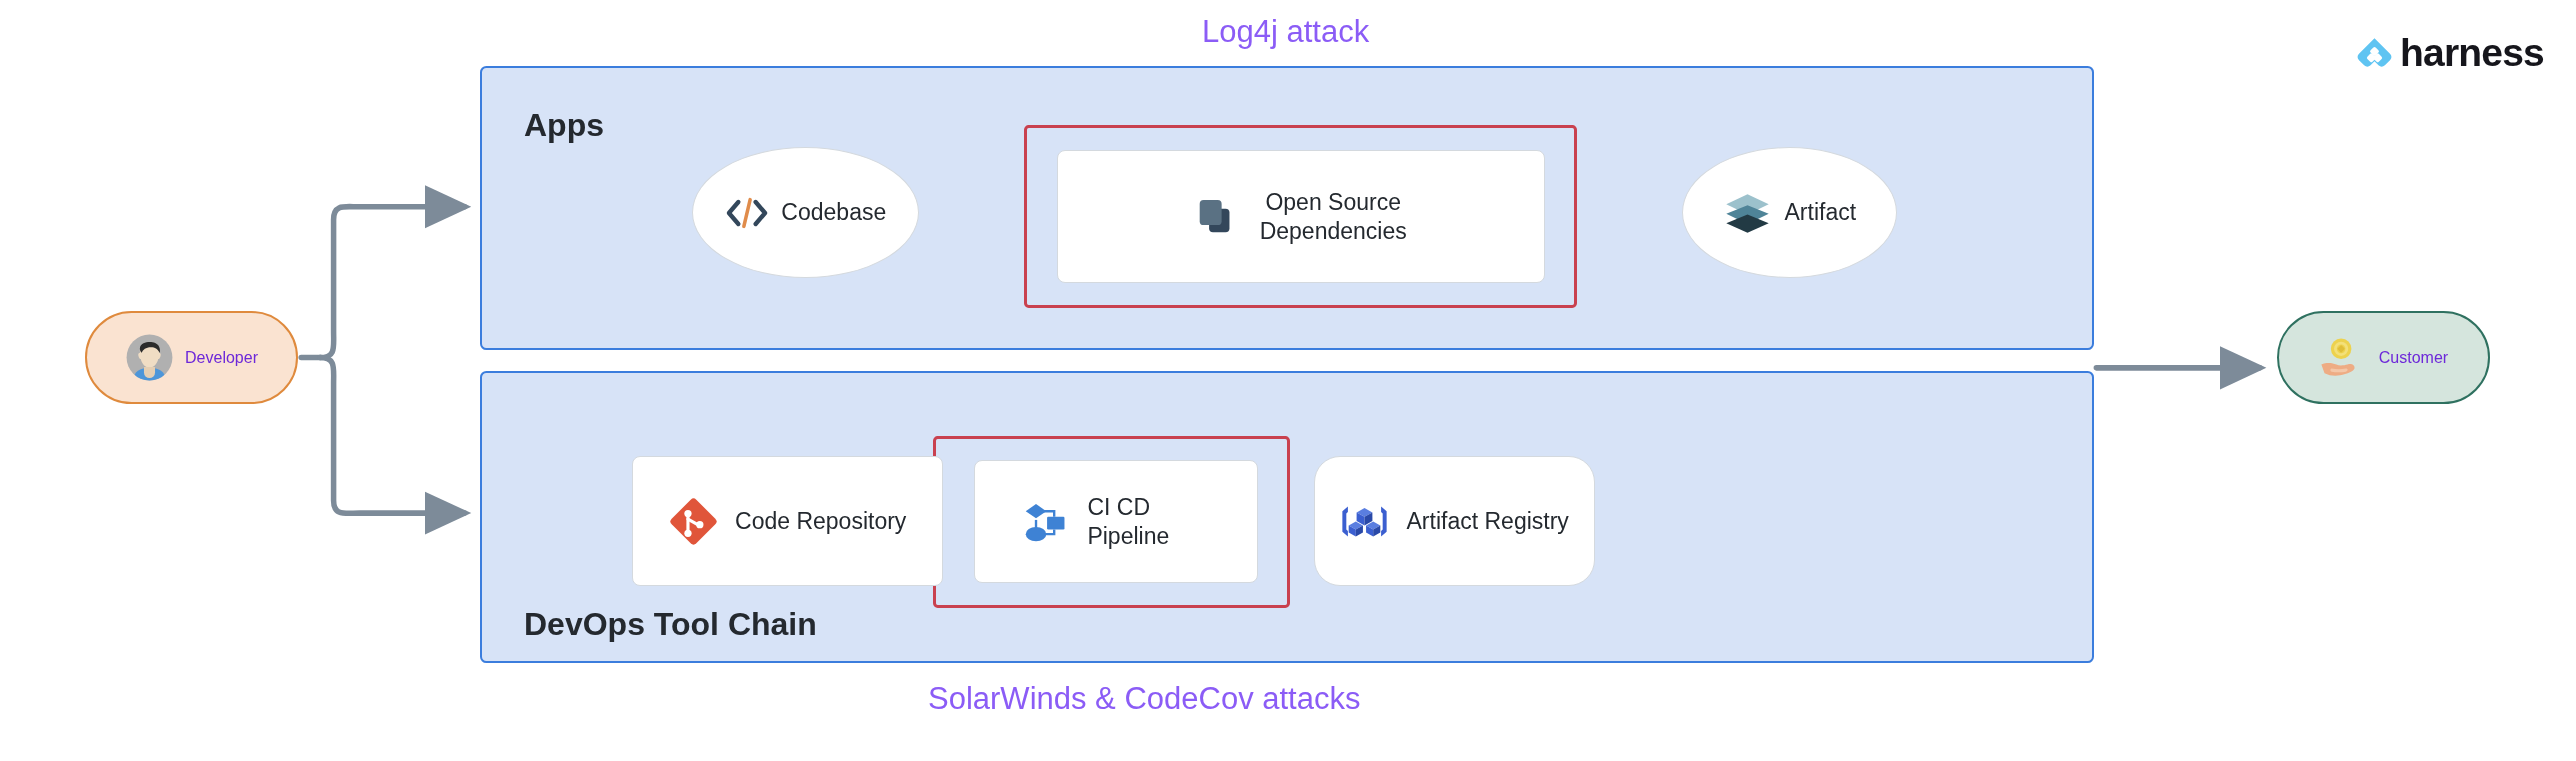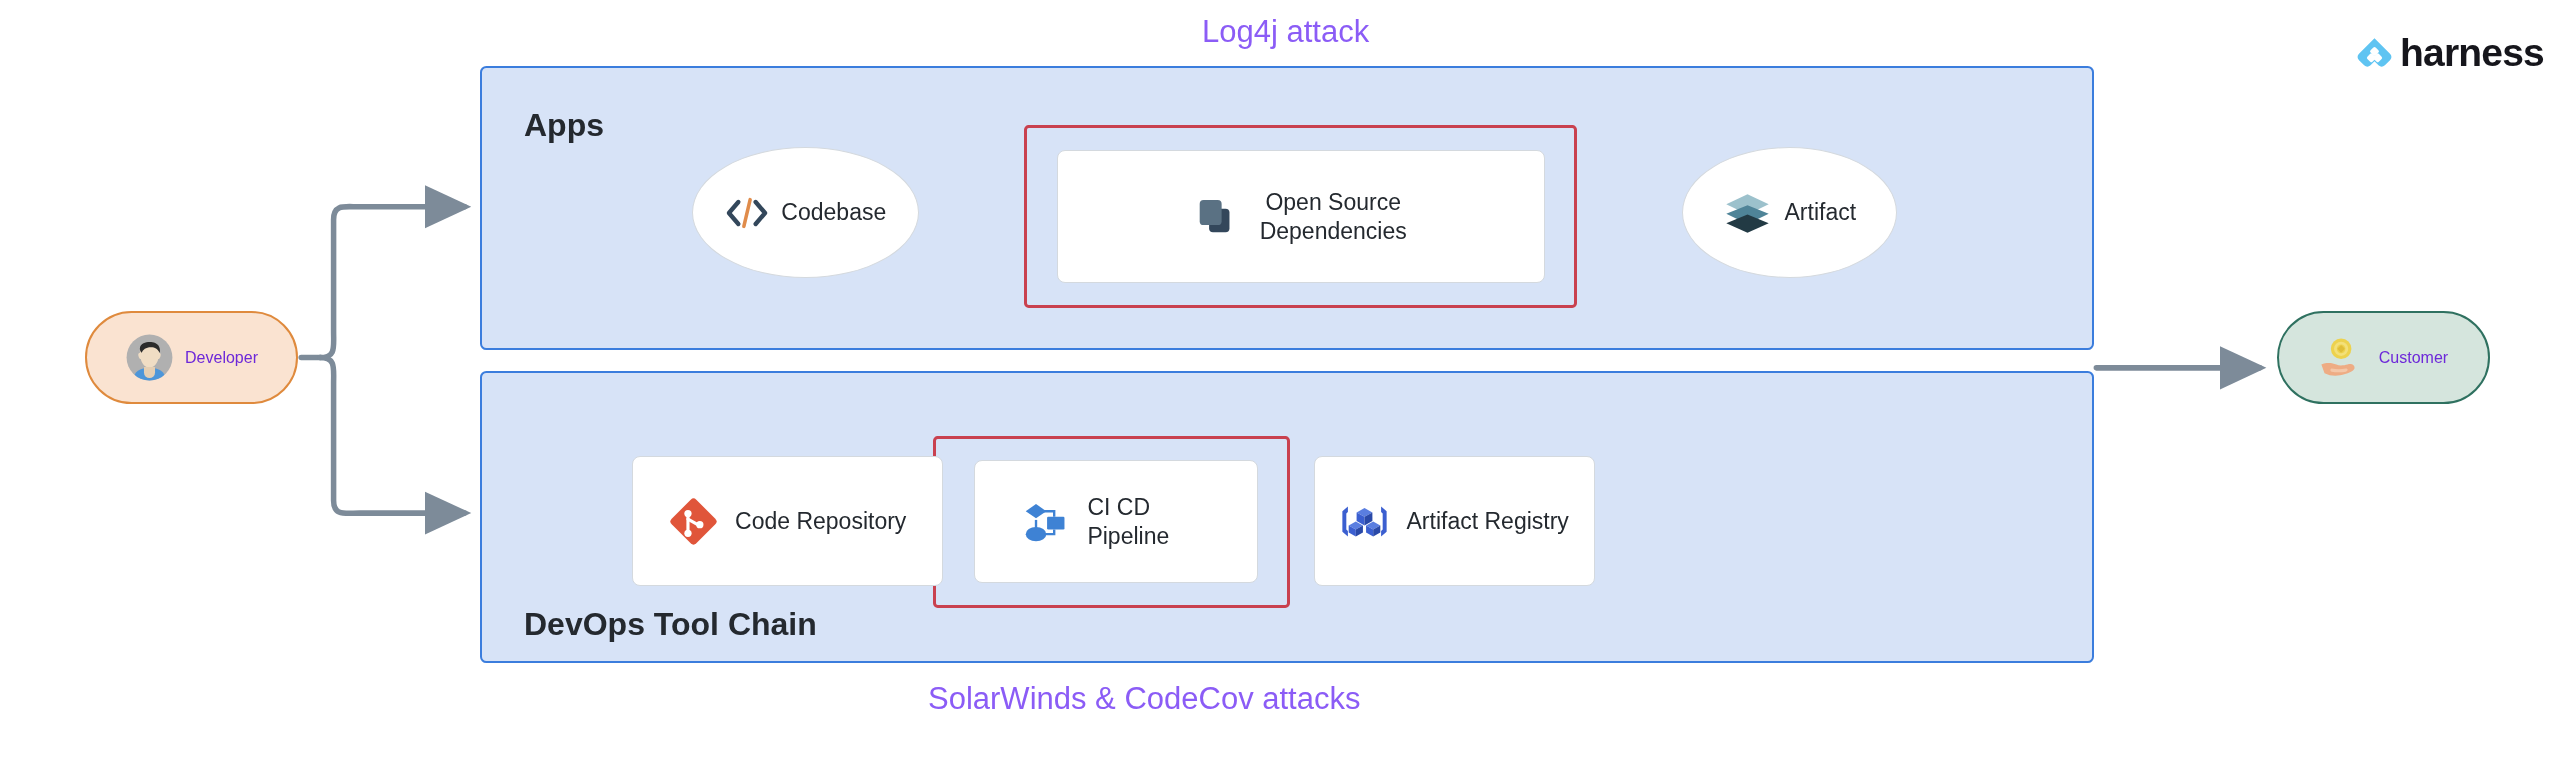--- a/index.html
+++ b/index.html
@@ -196,21 +196,21 @@
       <rect x="33" y="25" width="22" height="16" rx="1.5" fill="#3e82d4"></rect>
       <g stroke="#3e82d4" stroke-width="3" fill="none">
         <path d="M19 29 L19 40"></path>
         <path d="M25 18 L42 18 L42 25"></path>
         <path d="M42 41 L42 47 L30 47"></path>
       </g>
     </svg>
     <span class="nodelabel">CI CD Pipeline</span>
   </div>
 
-  <div class="abs card" style="left:1314px;top:456px;width:281px;height:130px;">
+  <div class="abs card" style="left:1314px;top:456px;width:281px;height:130px;border-radius:26px;">
     <svg class="icon" width="49" height="49" viewBox="0 0 62 62">
       <g fill="#3b5fd0">
         <path d="M10 12 L3 18 L3 44 L10 50 L10 43 L8 41 L8 21 L10 19 Z"></path>
         <path d="M52 12 L59 18 L59 44 L52 50 L52 43 L54 41 L54 21 L52 19 Z"></path>
       </g>
       <g>
         <path d="M31 14 L41 19.5 L31 25 L21 19.5 Z" fill="#5a7ee0"></path>
         <path d="M21 19.5 L31 25 L31 36 L21 30.5 Z" fill="#3b5fd0"></path>
         <path d="M41 19.5 L41 30.5 L31 36 L31 25 Z" fill="#2a49a8"></path>
         <path d="M20 31 L29 36 L20 41 L11 36 Z" fill="#5a7ee0"></path>

